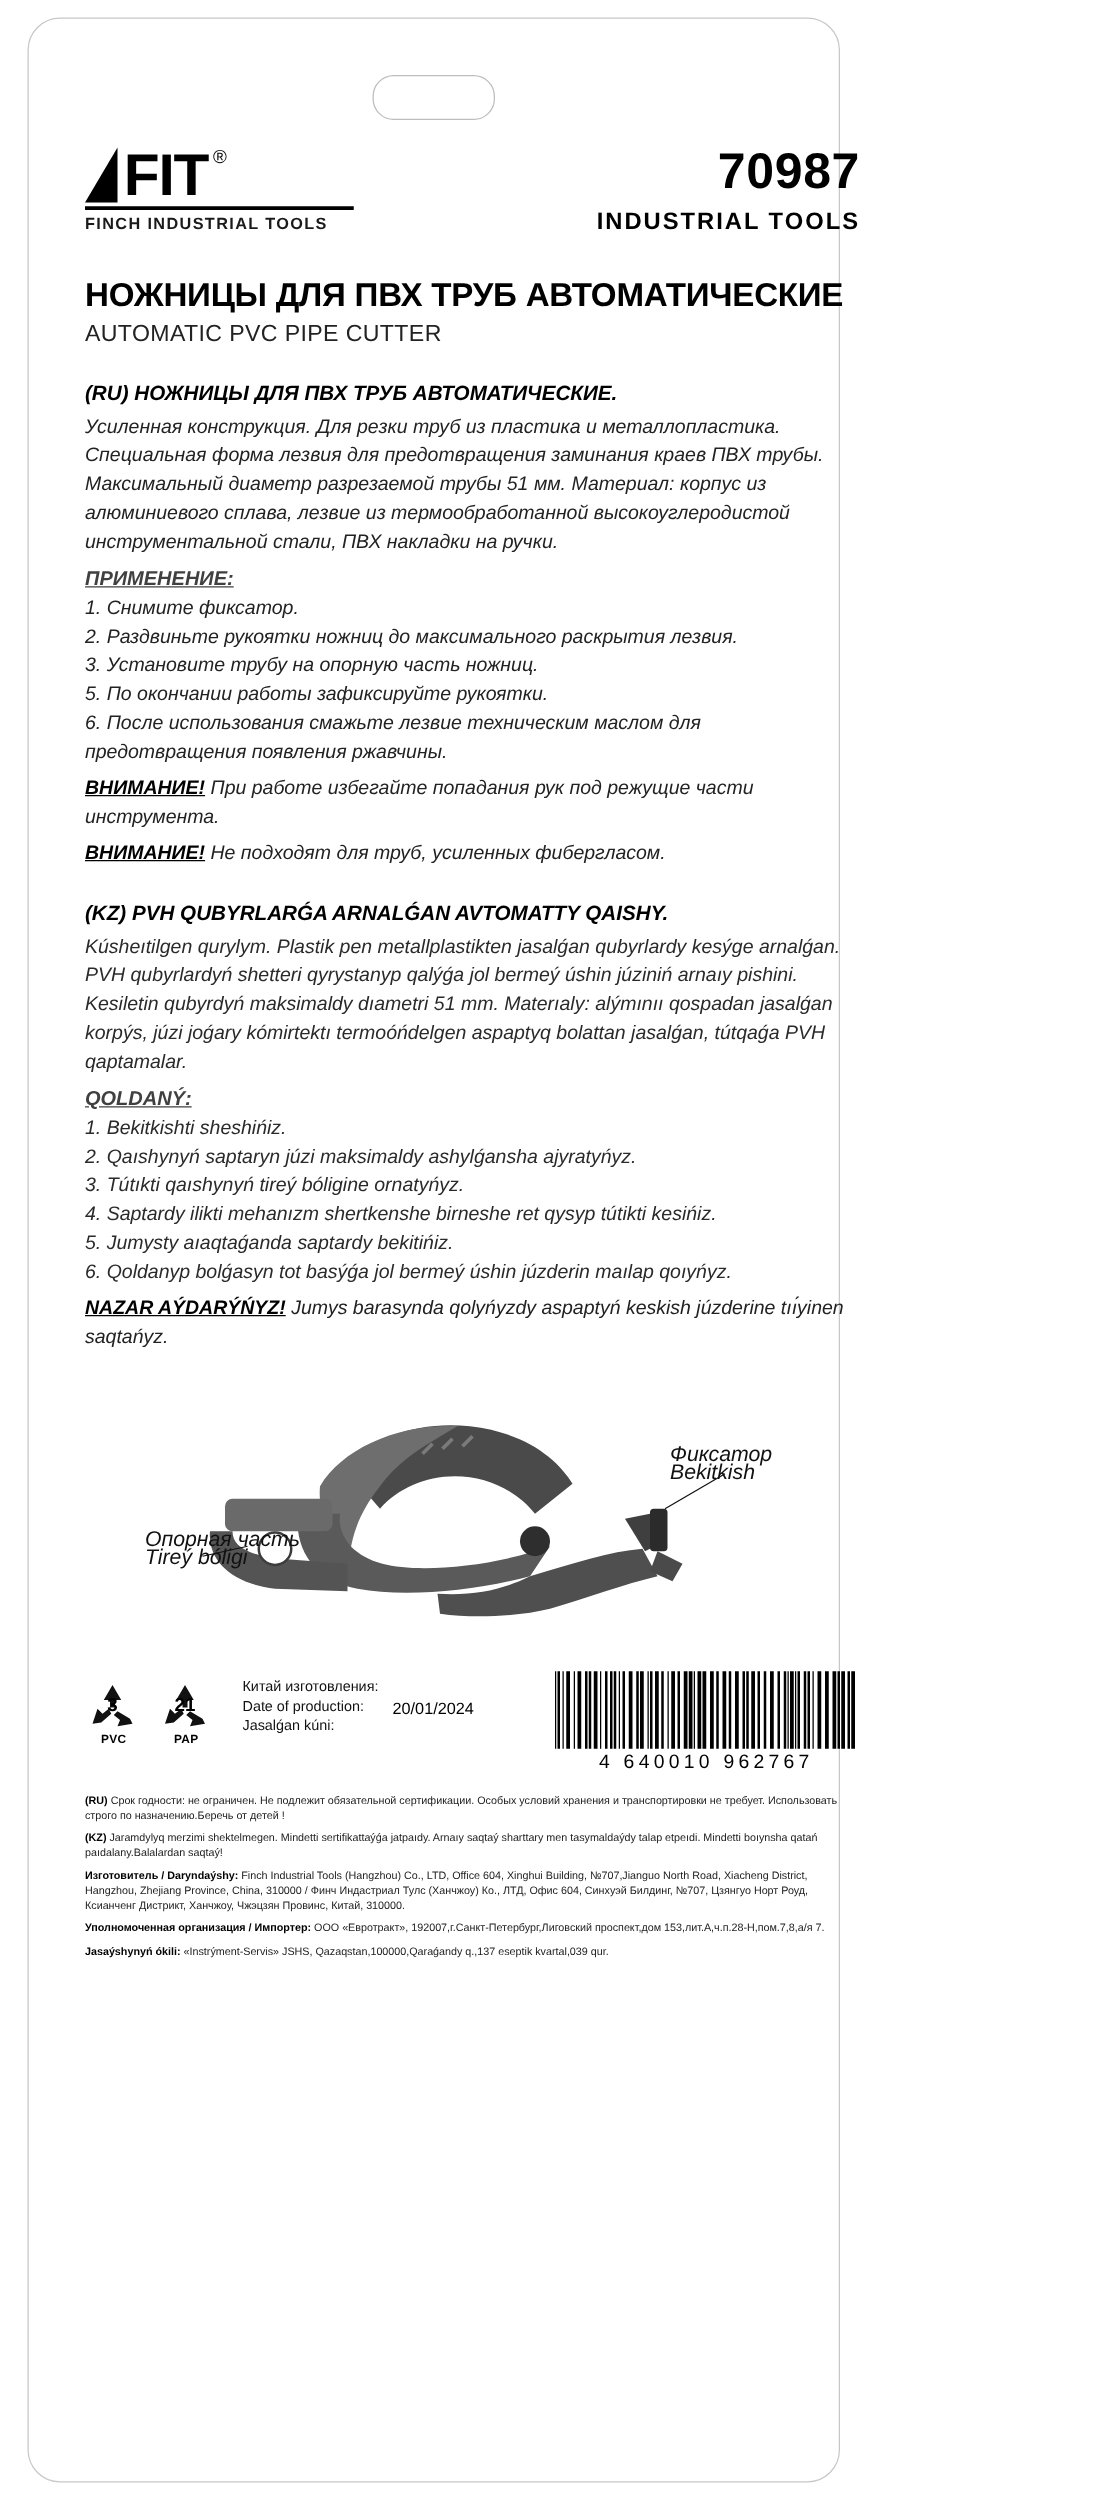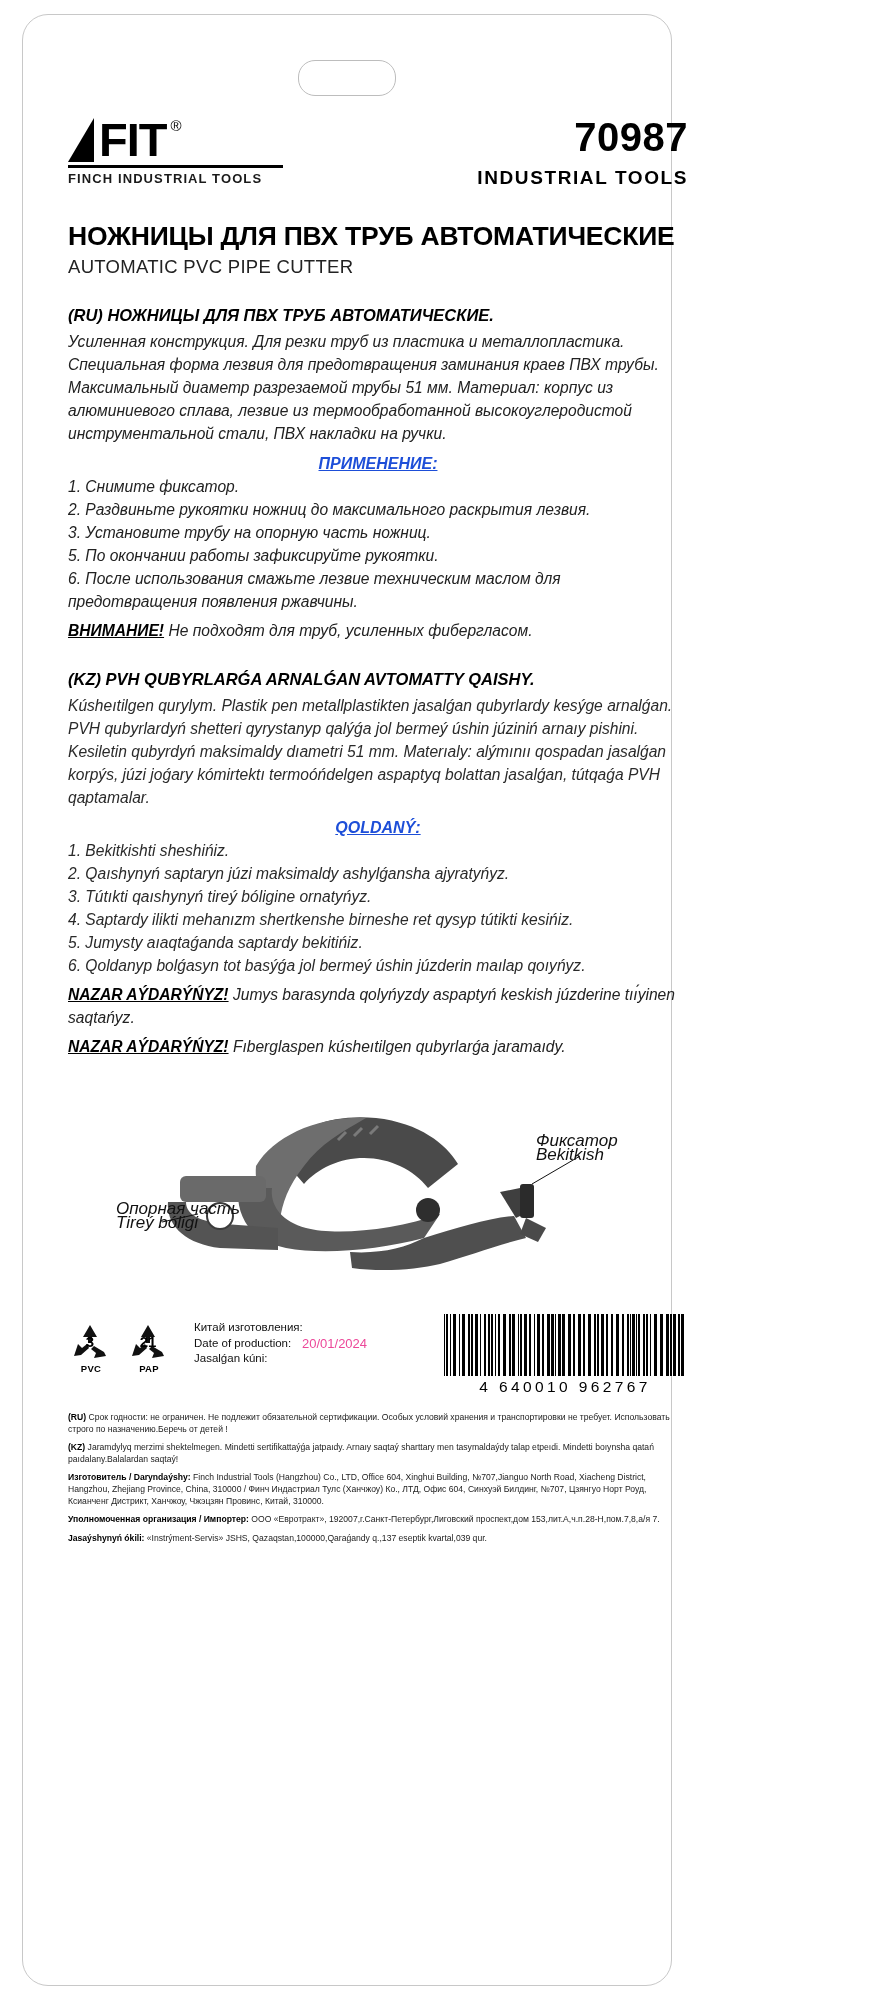--- a/index.html
+++ b/index.html
@@ -139,25 +139,24 @@
     margin-bottom: 5px;
   }
   .para {
     font-size: 15.6px;
     line-height: 23px;
     color: #222;
   }
   .sub-head {
     font-size: 16px;
     font-weight: bold;
-    color: #1d4ed8;
+    color: #404040;
     text-decoration: underline;
     margin-top: 10px;
     margin-bottom: 2px;
-    text-align: center;
   }
   .step {
     font-size: 15.6px;
     line-height: 23px;
     color: #222;
   }
   .warn {
     font-size: 15.6px;
     line-height: 23px;
     color: #222;
@@ -231,24 +230,24 @@
     margin-left: 22px;
     padding-top: 6px;
     font-size: 11.5px;
     line-height: 15.5px;
     color: #111;
     position: relative;
     flex: 1;
   }
   .date-val {
     position: absolute;
-    left: 108px;
+    left: 120px;
     top: 22px;
     font-size: 13px;
-    color: #ec4899;
+    color: #000000;
   }
   .barcode-wrap {
     width: 246px;
     text-align: center;
   }
   .barcode {
     height: 62px;
     display: flex;
     align-items: flex-end;
     justify-content: center;
@@ -305,43 +304,43 @@
 
     <div class="section">
       <div class="sec-title">(RU) НОЖНИЦЫ ДЛЯ ПВХ ТРУБ АВТОМАТИЧЕСКИЕ.</div>
       <div class="para">Усиленная конструкция. Для резки труб из пластика и металлопластика. Специальная форма лезвия для предотвращения заминания краев ПВХ трубы. Максимальный диаметр разрезаемой трубы 51 мм. Материал: корпус из алюминиевого сплава, лезвие из термообработанной высокоуглеродистой инструментальной стали, ПВХ накладки на ручки.</div>
       <div class="sub-head">ПРИМЕНЕНИЕ:</div>
       <div class="step">1. Снимите фиксатор.</div>
       <div class="step">2. Раздвиньте рукоятки ножниц до максимального раскрытия лезвия.</div>
       <div class="step">3. Установите трубу на опорную часть ножниц.</div>
       <div class="step">5. По окончании работы зафиксируйте рукоятки.</div>
       <div class="step">6. После использования смажьте лезвие техническим маслом для предотвращения появления ржавчины.</div>
+      <div class="warn">
+        <b>ВНИМАНИЕ!</b>
+        <span>При работе избегайте попадания рук под режущие части инструмента.</span>
+      </div>
       <div class="warn">
         <b>ВНИМАНИЕ!</b>
         <span>Не подходят для труб, усиленных фибергласом.</span>
       </div>
     </div>
 
     <div class="section kz-block">
       <div class="sec-title">(KZ) PVH QUBYRLARǴA ARNALǴAN AVTOMATTY QAISHY.</div>
       <div class="para">Kúsheıtilgen qurylym. Plastik pen metallplastikten jasalǵan qubyrlardy kesýge arnalǵan. PVH qubyrlardyń shetteri qyrystanyp qalýǵa jol bermeý úshin júziniń arnaıy pishini. Kesiletin qubyrdyń maksimaldy dıametri 51 mm. Materıaly: alýmınıı qospadan jasalǵan korpýs, júzi joǵary kómirtektı termoóńdelgen aspaptyq bolattan jasalǵan, tútqaǵa PVH qaptamalar.</div>
       <div class="sub-head">QOLDANÝ:</div>
       <div class="step">1. Bekitkishti sheshińiz.</div>
       <div class="step">2. Qaıshynyń saptaryn júzi maksimaldy ashylǵansha ajyratyńyz.</div>
       <div class="step">3. Tútıkti qaıshynyń tireý bóligine ornatyńyz.</div>
       <div class="step">4. Saptardy ilikti mehanızm shertkenshe birneshe ret qysyp tútikti kesińiz.</div>
       <div class="step">5. Jumysty aıaqtaǵanda saptardy bekitińiz.</div>
       <div class="step">6. Qoldanyp bolǵasyn tot basýǵa jol bermeý úshin júzderin maılap qoıyńyz.</div>
       <div class="warn">
         <b>NAZAR AÝDARÝŃYZ!</b>
         <span>Jumys barasynda qolyńyzdy aspaptyń keskish júzderine tıı́yinen saqtańyz.</span>
-      </div>
-      <div class="warn">
-        <b>NAZAR AÝDARÝŃYZ!</b>
-        <span>Fıberglaspen kúsheıtilgen qubyrlarǵa jaramaıdy.</span>
       </div>
     </div>
 
     <div class="product">
       <svg class="prod-svg" width="460" height="190" viewBox="0 0 460 190">
 
         <path d="M150 62 C170 32 210 22 248 26 C292 31 318 52 330 72 L300 96 C286 78 262 66 236 66 C212 66 190 76 176 92 Z" fill="#4a4a4a"></path>
 
         <path d="M128 74 C146 44 190 24 238 26 C214 40 192 52 176 74 C160 94 154 112 152 128 C136 116 126 96 128 74 Z" fill="#6e6e6e"></path>
 

